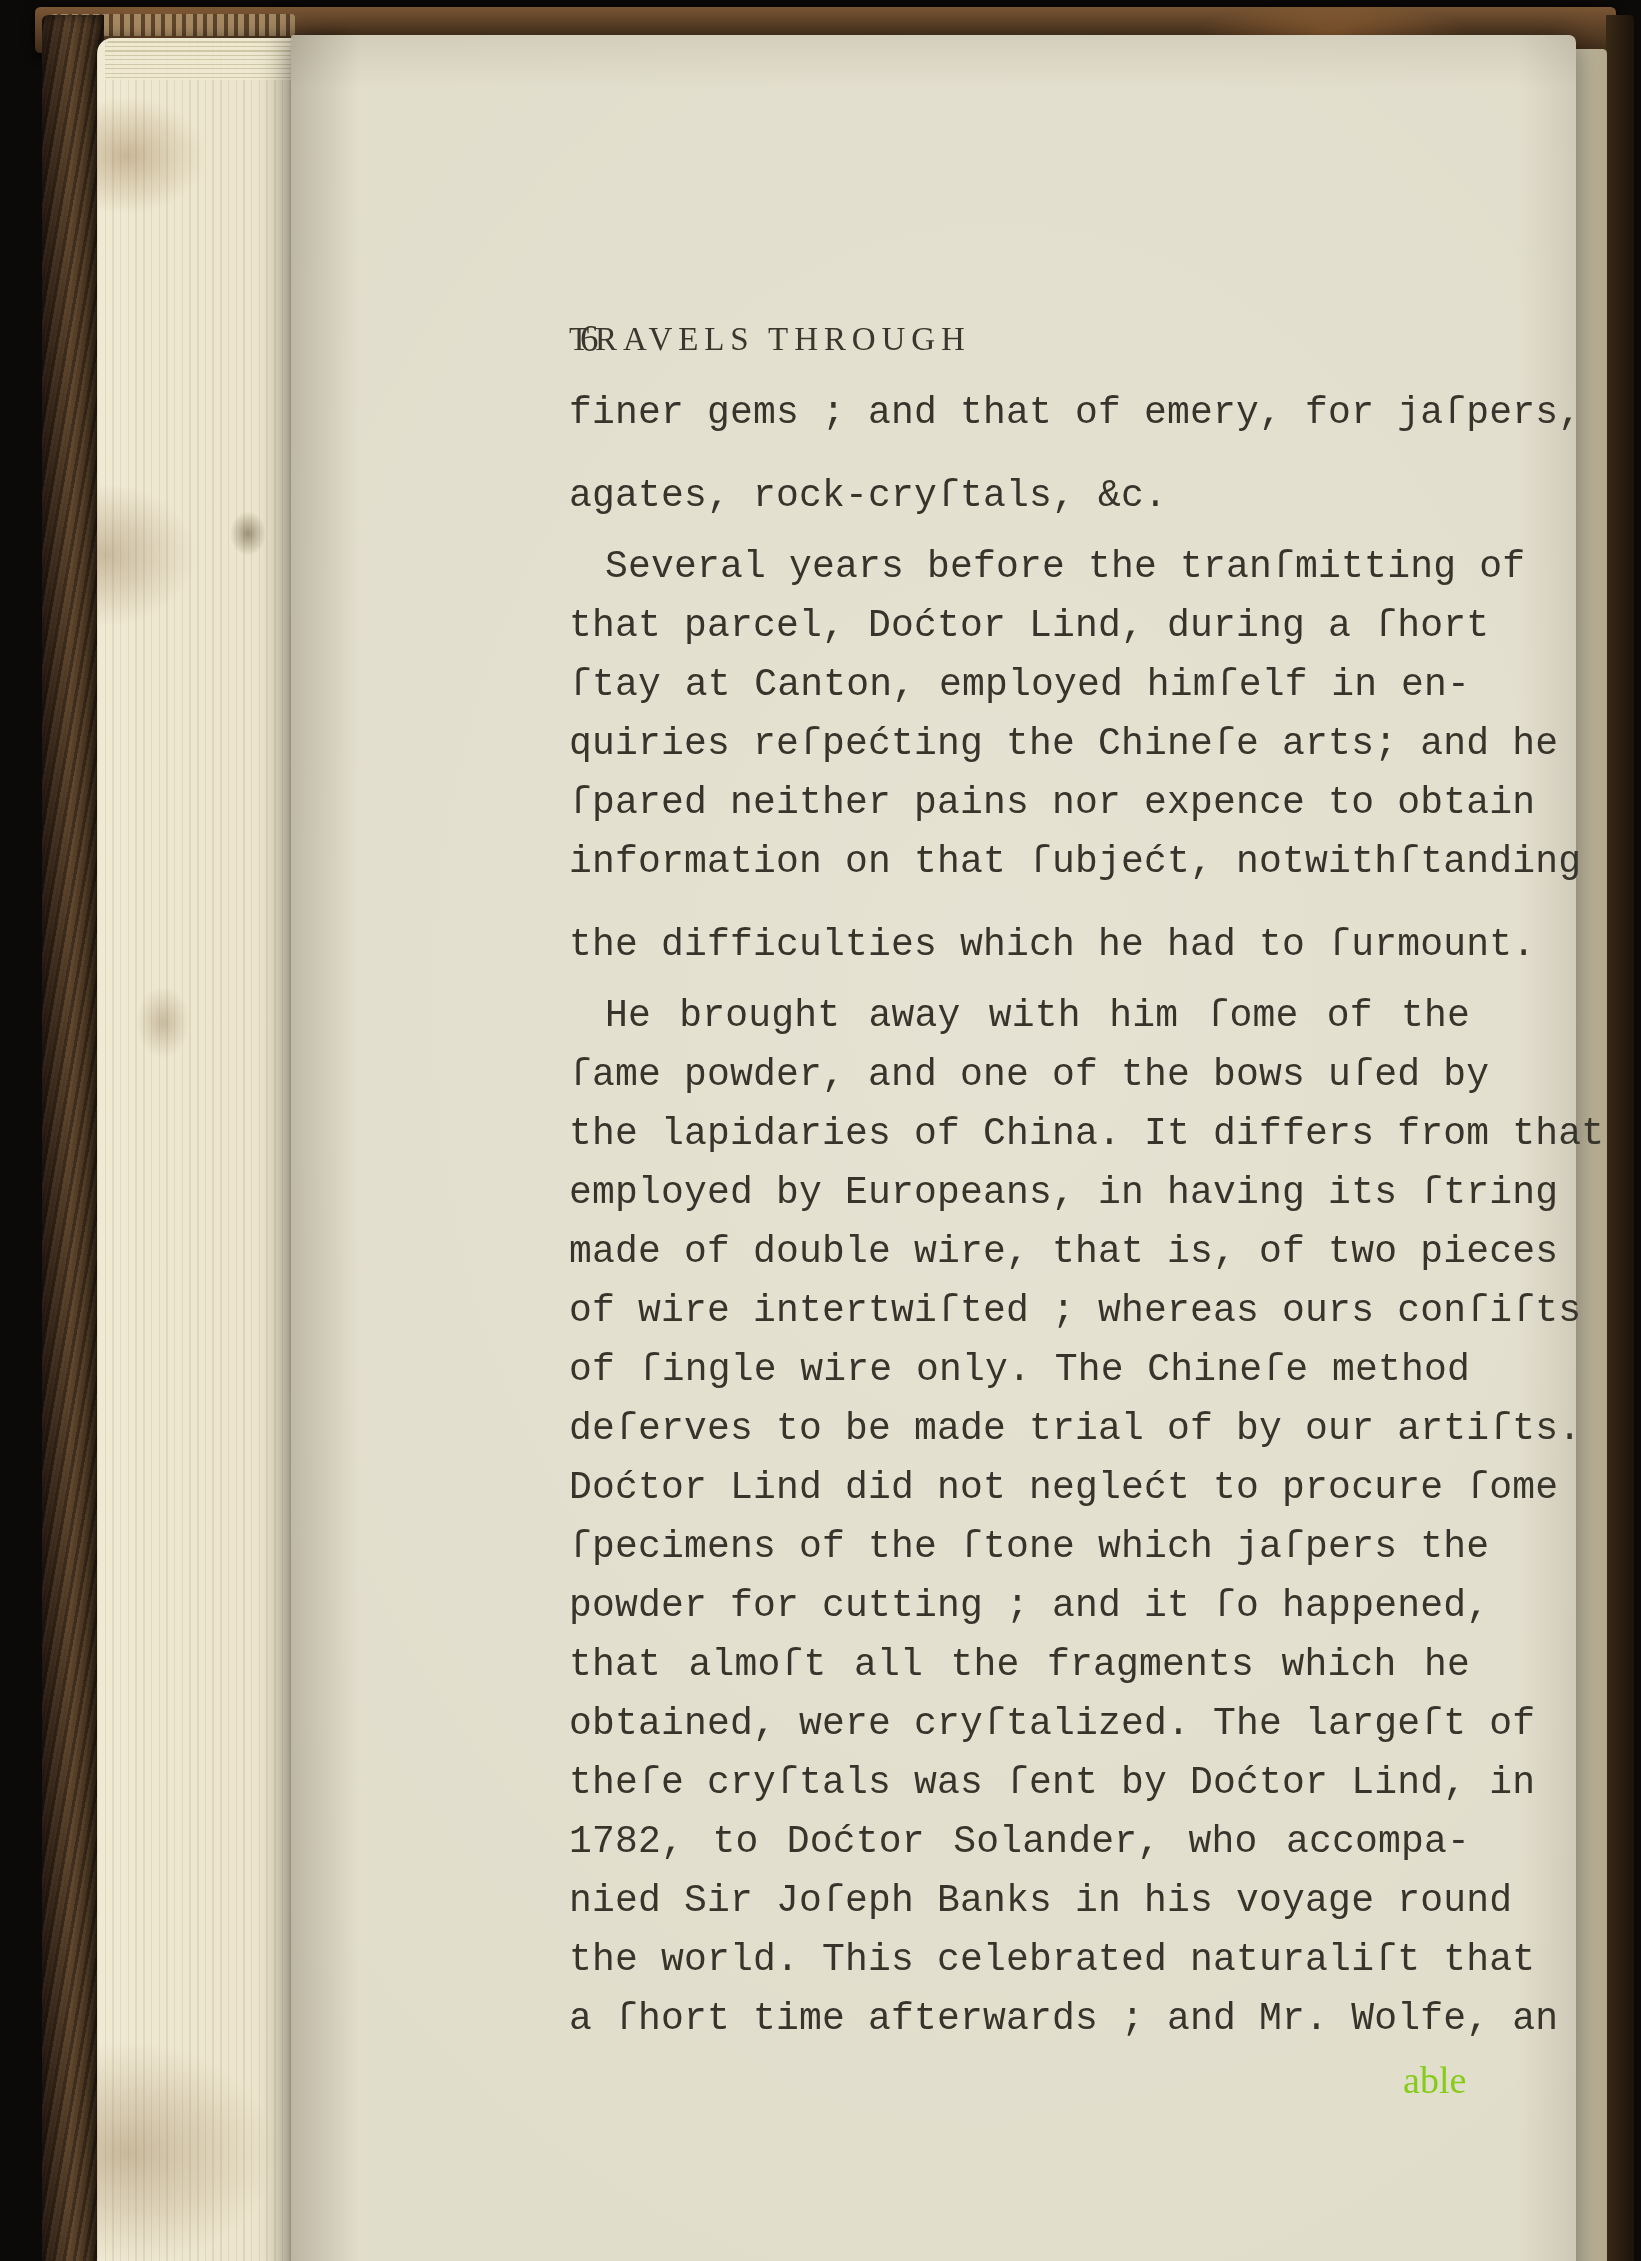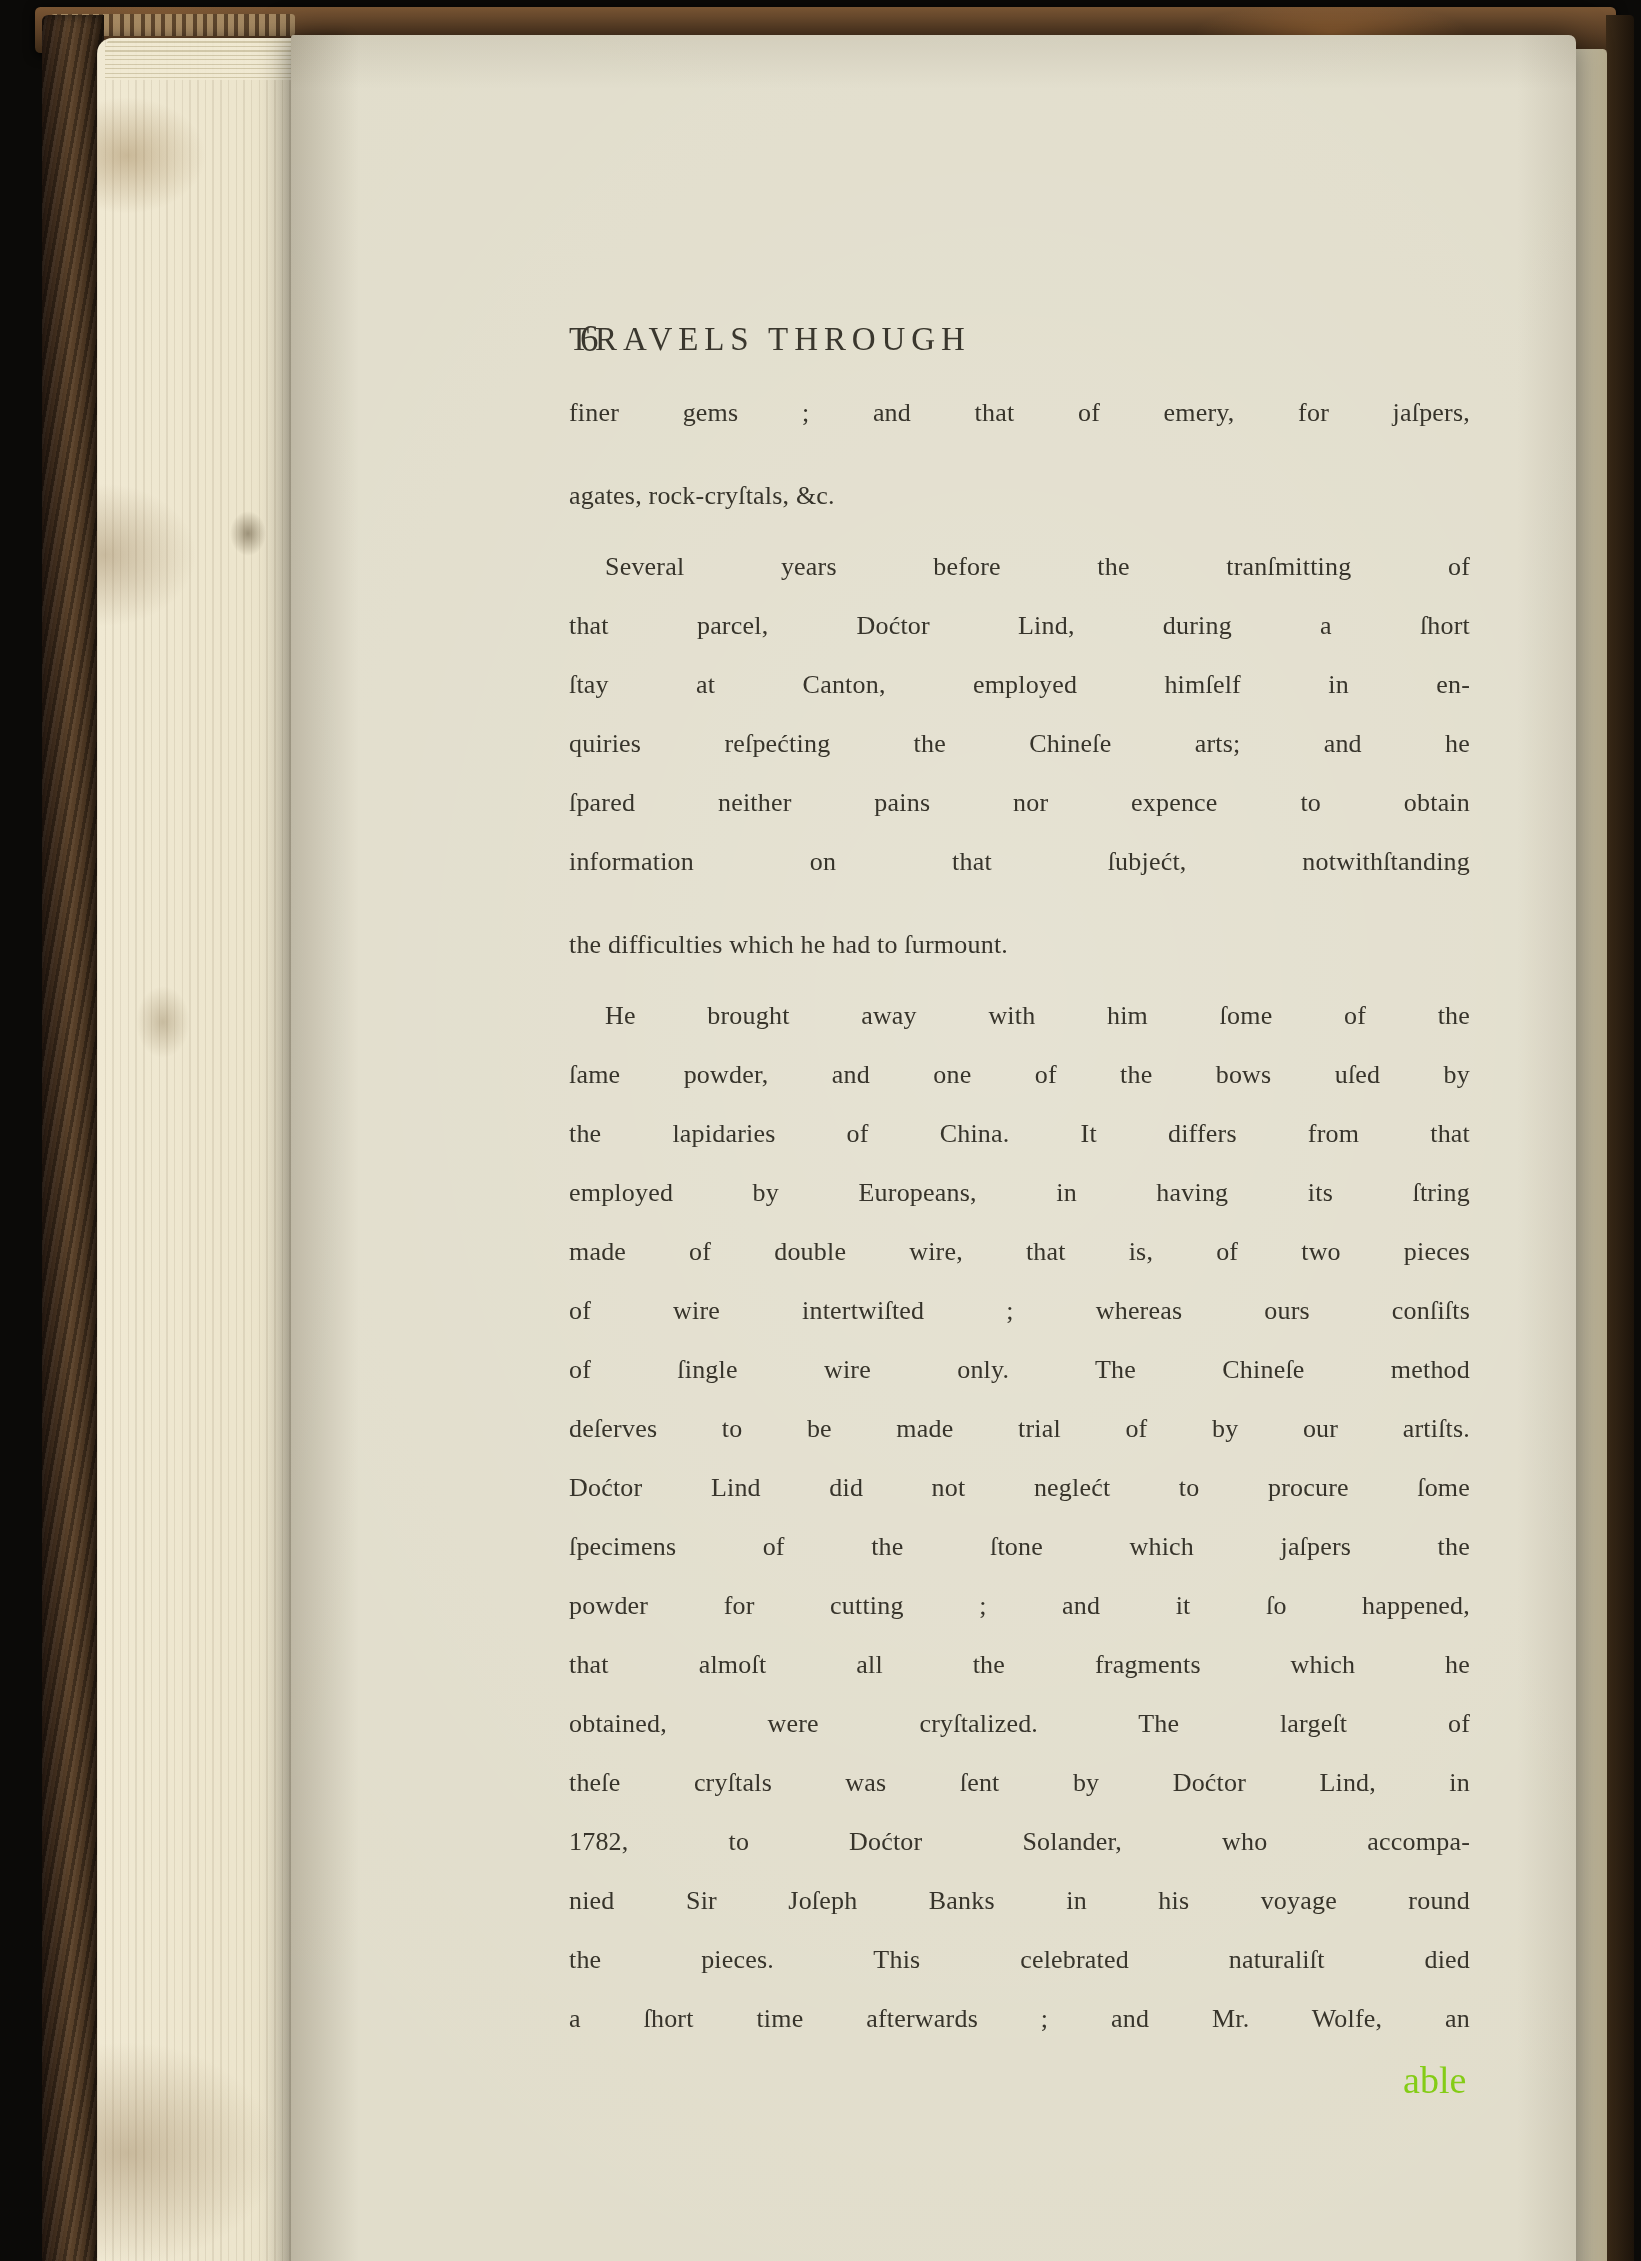--- a/index.html
+++ b/index.html
@@ -100,23 +100,24 @@
     font-size:37px;line-height:45px;
     color:#3a372e;
   }
   .running-title{
     position:absolute;left:0;right:0;top:6.3px;
     font-size:33px;line-height:43px;letter-spacing:5.9px;
     color:#3a372e;
   }
   .text-body{margin-top:20px;}
   .line{
-    font-size:26px;line-height:59px;letter-spacing:0.2px;
+    font-size:38px;line-height:59px;letter-spacing:0.2px;
     text-align:justify;text-align-last:justify;
     white-space:nowrap;
+    font-family:Liberation Mono, monospace;
   }
   .line.end{text-align-last:left;margin-top:24px;}
   .line.indent{text-indent:36px;}
   .line.parastart{margin-top:11.8px;}
   .catchword-row{
     margin-top:3.6px;padding-right:3.6px;
     font-size:38px;line-height:59px;text-align:right;
     color:#84cc16;
   }
 </style>
@@ -163,20 +164,20 @@
         <div class="line">of ſingle wire only.  The Chineſe method</div>
         <div class="line">deſerves to be made trial of by our artiſts.</div>
         <div class="line">Doćtor Lind did not neglećt to procure ſome</div>
         <div class="line">ſpecimens of the ſtone which jaſpers the</div>
         <div class="line">powder for cutting ; and it ſo happened,</div>
         <div class="line">that almoſt all the fragments which he</div>
         <div class="line">obtained, were cryſtalized.  The largeſt of</div>
         <div class="line">theſe cryſtals was ſent by Doćtor Lind, in</div>
         <div class="line">1782, to Doćtor Solander, who accompa-</div>
         <div class="line">nied Sir Joſeph Banks in his voyage round</div>
-        <div class="line">the pieces.  This celebrated naturaliſt died</div>
+        <div class="line">the world.  This celebrated naturaliſt that</div>
         <div class="line">a ſhort time afterwards ; and Mr. Wolfe, an</div>
       </div>
     <div class="catchword-row">able</div>
   </div>
 
 </div>
 
 
 </body></html>

